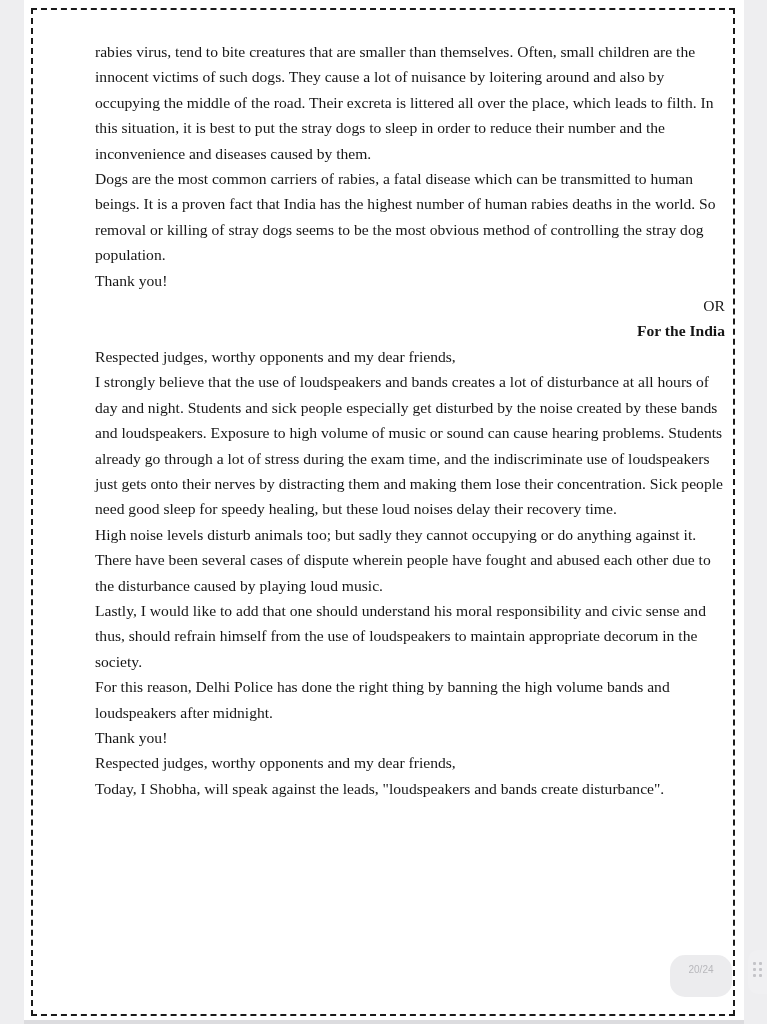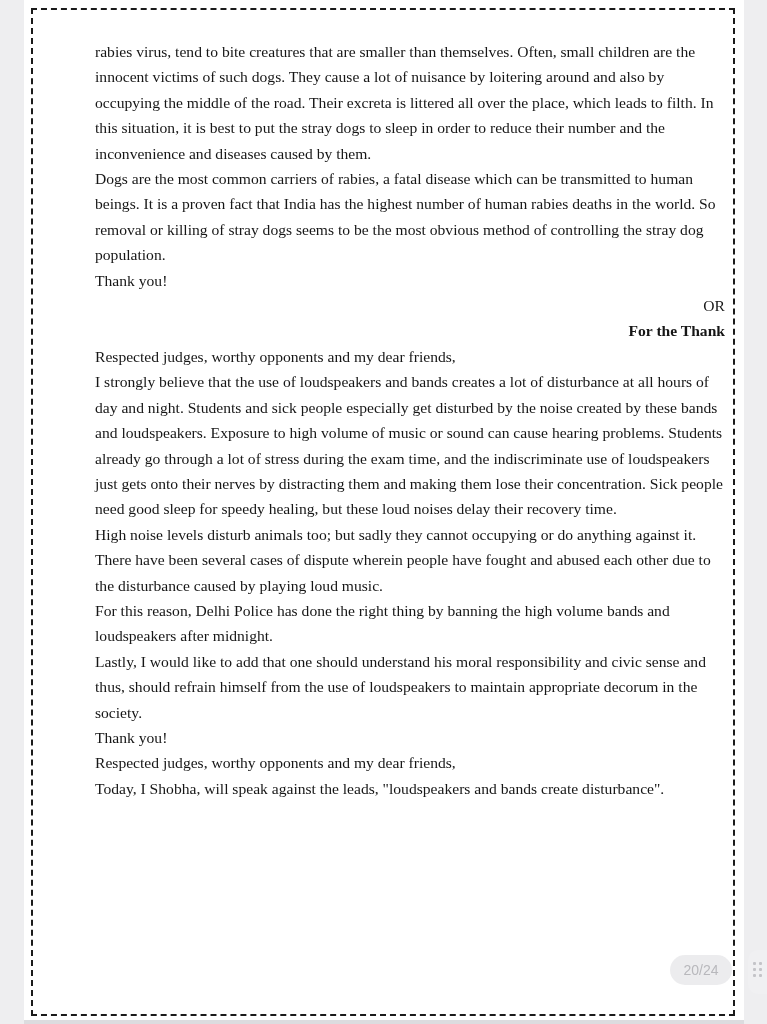--- a/index.html
+++ b/index.html
@@ -18,24 +18,24 @@
       border: 2.5px dashed #1a1a1a; box-sizing: border-box;
     }
     .content {
       position: absolute; left: 71px; top: 39px; width: 630px;
       font-size: 15.6px; line-height: 25.4px; color: #161616;
     }
     .content p { margin: 0; }
     .center { text-align: right; }
     .bold { font-weight: bold; }
     .page-indicator {
-      position: absolute; left: 670px; top: 955px; width: 62px; height: 30px;
+      position: absolute; left: 670px; top: 955px; width: 62px; height: 42px;
       border-radius: 15px; background: rgba(230,230,232,0.75);
       color: #b8b8bc; font-family: "Liberation Sans", sans-serif;
-      font-size: 14px; line-height: 30px; text-align: center;
+      font-size: 10px; line-height: 30px; text-align: center;
     }
     .drag-handle {
       position: absolute; left: 748px; top: 950px; width: 19px; height: 44px;
       border-radius: 10px 0 0 10px; background: #f0f0f2;
     }
     .drag-handle .dots {
       position: absolute; left: 5px; top: 12px; width: 10px; height: 16px;
       display: grid; grid-template-columns: 4px 4px; gap: 2px 2px;
     }
     .drag-handle .dots span { width: 3px; height: 3px; background: #c4c4c8; border-radius: 1px; }
@@ -46,26 +46,26 @@
 </head>
 <body>
 
 <div class="page">
   <div class="border"></div>
   <div class="content">
     <p>rabies virus, tend to bite creatures that are smaller than themselves. Often, small children are the innocent victims of such dogs. They cause a lot of nuisance by loitering around and also by occupying the middle of the road. Their excreta is littered all over the place, which leads to filth. In this situation, it is best to put the stray dogs to sleep in order to reduce their number and the inconvenience and diseases caused by them.</p>
     <p>Dogs are the most common carriers of rabies, a fatal disease which can be transmitted to human beings. It is a proven fact that India has the highest number of human rabies deaths in the world. So removal or killing of stray dogs seems to be the most obvious method of controlling the stray dog population.</p>
     <p>Thank you!</p>
     <p class="center">OR</p>
-    <p class="center bold">For the Thank</p>
+    <p class="center bold">For the India</p>
     <p>Respected judges, worthy opponents and my dear friends,</p>
     <p>I strongly believe that the use of loudspeakers and bands creates a lot of disturbance at all hours of day and night. Students and sick people especially get disturbed by the noise created by these bands and loudspeakers. Exposure to high volume of music or sound can cause hearing problems. Students already go through a lot of stress during the exam time, and the indiscriminate use of loudspeakers just gets onto their nerves by distracting them and making them lose their concentration. Sick people need good sleep for speedy healing, but these loud noises delay their recovery time.</p>
     <p>High noise levels disturb animals too; but sadly they cannot occupying or do anything against it. There have been several cases of dispute wherein people have fought and abused each other due to the disturbance caused by playing loud music.</p>
+    <p>Lastly, I would like to add that one should understand his moral responsibility and civic sense and thus, should refrain himself from the use of loudspeakers to maintain appropriate decorum in the society.</p>
     <p>For this reason, Delhi Police has done the right thing by banning the high volume bands and loudspeakers after midnight.</p>
-    <p>Lastly, I would like to add that one should understand his moral responsibility and civic sense and thus, should refrain himself from the use of loudspeakers to maintain appropriate decorum in the society.</p>
     <p>Thank you!</p>
     <p>Respected judges, worthy opponents and my dear friends,</p>
     <p>Today, I Shobha, will speak against the leads, "loudspeakers and bands create disturbance".</p>
   </div>
 </div>
 
 <div class="bottom-strip"></div>
 
 <div class="page-indicator">20/24</div>
 

